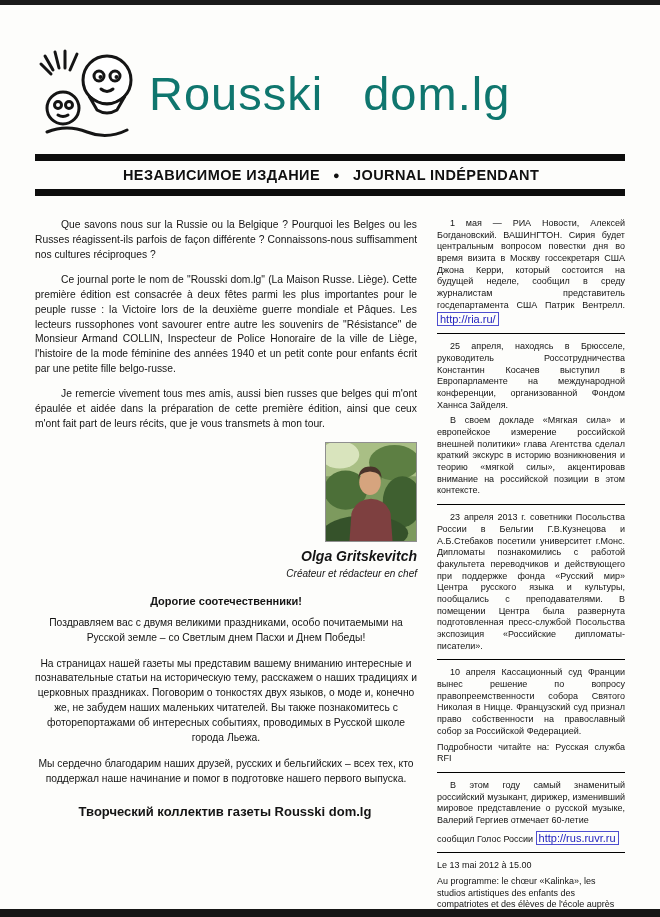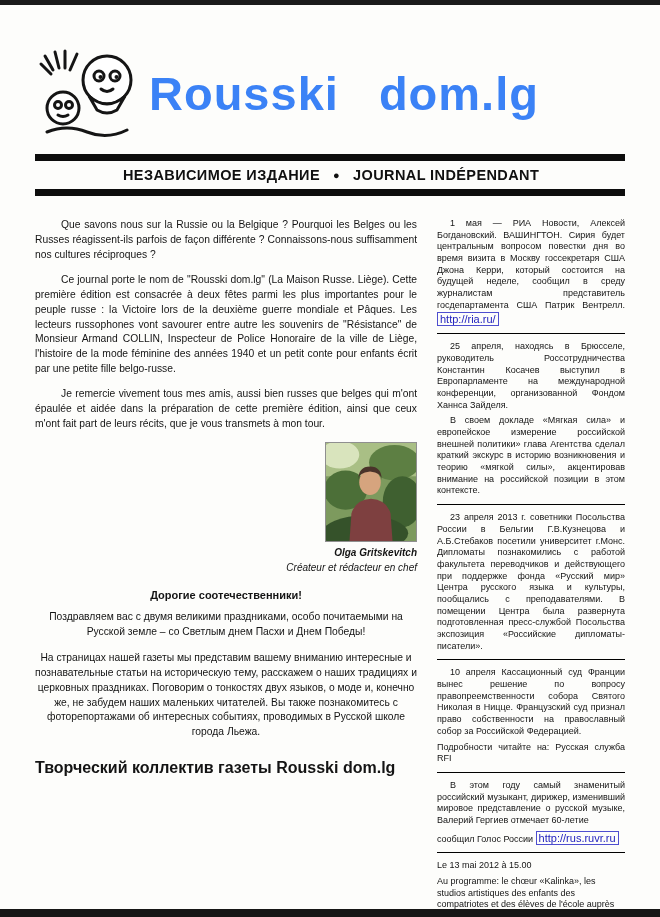--- a/index.html
+++ b/index.html
@@ -5,42 +5,42 @@
   * { margin:0; padding:0; box-sizing:border-box; }
   html,body { background:#888; }
   body { font-family:"Liberation Sans", sans-serif; color:#141414; }
   .page { position:relative; width:660px; height:917px; margin:0 auto; background:#fdfdfb; overflow:hidden; }
   .scan-top { position:absolute; top:0; left:0; width:100%; height:5px; background:#1b1b1b; }
   .scan-bottom { position:absolute; bottom:0; left:0; width:100%; height:8px; background:#161616; }
 
   
   .masthead { position:relative; margin:52px 35px 0 35px; height:94px; }
   .logo-art { position:absolute; left:2px; top:-6px; width:112px; height:95px; }
-  .title { position:absolute; left:114px; top:14px; font-size:47px; font-weight:700;
-           letter-spacing:1px; word-spacing:26px; white-space:nowrap; color:#3b82f6; }
+  .title { position:absolute; left:114px; top:14px; font-size:47px; font-weight:400;
+           letter-spacing:1px; word-spacing:26px; white-space:nowrap; color:#0f766e; }
 
   .tagline-band { margin:8px 35px 0 35px; border-top:7px solid #0d0d0d; border-bottom:7px solid #0d0d0d;
                   padding:6px 0 6px 88px; font-weight:700; font-size:14.5px; letter-spacing:.4px; color:#101010; }
   .tagline-band .dot { display:inline-block; margin:0 13px; font-size:11px; vertical-align:1px; }
 
   
   .content { display:flex; gap:20px; margin:22px 35px 0 35px; }
   .col-left  { width:382px; font-size:10.3px; line-height:1.45; text-align:justify; }
   .col-left p { margin-bottom:10px; }
   .indent { text-indent:26px; }
 
   .photo-block { width:180px; margin-left:auto; text-align:right; margin-top:2px; }
   .photo { display:block; width:92px; height:100px; border:1px solid #8f8f8f; margin-left:auto; background:#7d9a5e; }
-  .caption-name { font-style:italic; font-weight:700; font-size:10px; margin-top:4px; }
+  .caption-name { font-style:italic; font-weight:700; font-size:14px; margin-top:4px; }
   .caption-role { font-style:italic; font-size:10px; margin-top:1px; }
 
   .address { margin-top:12px; text-align:center; }
   .address h2 { font-size:11px; font-weight:700; margin-bottom:6px; }
   .address p { margin-bottom:11px; }
-  .signature { text-align:left; font-weight:700; font-size:16px; margin-top:16px; padding-right:2px; }
+  .signature { text-align:center; font-weight:700; font-size:13px; margin-top:16px; padding-right:2px; }
 
   .col-right { width:188px; font-size:9px; line-height:1.3; text-align:justify; }
   .news-item p { margin-bottom:4px; }
   .ind-sm { text-indent:13px; }
   .sep { border:none; border-top:1px solid #000; margin:7px 0; }
   .fr { text-align:left; }
   b { font-weight:400; }
   .linkbox { color:#2323be; border:1.5px solid #4e4ecf; padding:0 2px; text-decoration:none;
              font-size:11px; white-space:nowrap; cursor:pointer; }
 </style>
@@ -105,20 +105,21 @@
         <figcaption>
           <div class="caption-name">Olga Gritskevitch</div>
           <div class="caption-role">Créateur et rédacteur en chef</div>
         </figcaption>
       </figure>
 
       <div class="address">
         <h2>Дорогие соотечественники!</h2>
         <p>Поздравляем вас с двумя великими праздниками, особо почитаемыми на Русской земле – со Светлым днем Пасхи и Днем Победы!</p>
         <p>На страницах нашей газеты мы представим вашему вниманию интересные и познавательные статьи на историческую тему, расскажем о наших традициях и церковных праздниках. Поговорим о тонкостях двух языков, о моде и, конечно же, не забудем наших маленьких читателей. Вы также познакомитесь с фоторепортажами об интересных событиях, проводимых в Русской школе города Льежа.</p>
+        <p>Мы сердечно благодарим наших друзей, русских и бельгийских – всех тех, кто поддержал наше начинание и помог в подготовке нашего первого выпуска.</p>
         <div class="signature">Творческий коллектив газеты Rousski dom.lg</div>
       </div>
     </section>
 
     <aside class="col-right">
 
       <div class="news-item">
         <p class="ind-sm"><b>1 мая — РИА Новости, Алексей Богдановский. ВАШИНГТОН.</b><span> Сирия будет центральным вопросом повестки дня во время визита в Москву госсекретаря США Джона Керри, который состоится на будущей неделе, сообщил в среду журналистам представитель госдепартамента США Патрик Вентрелл. </span><a class="linkbox">http://ria.ru/</a></p>
       </div>
 

